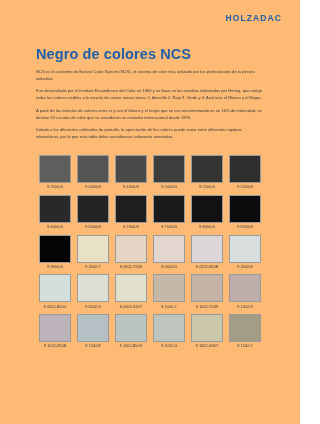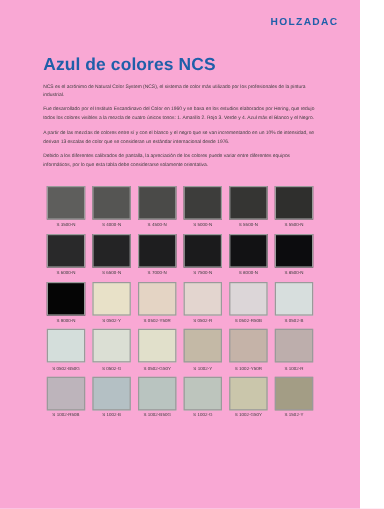--- a/index.html
+++ b/index.html
@@ -10,21 +10,21 @@
     width: 300px;
     height: 424px;
     background: #ffffff;
     font-family: "Liberation Sans", sans-serif;
     overflow: hidden;
   }
   .page {
     position: relative;
     width: 300px;
     height: 424px;
-    background: #f9a8d4;
+    background: #fdba74;
     box-sizing: border-box;
   }
   .brand-bar {
     position: absolute;
     top: 13px;
     right: 18px;
     text-align: right;
   }
   .brand {
     font-size: 8.5px;
@@ -87,21 +87,21 @@
 </head>
 <body>
 
 <div class="page">
 
   <div class="brand-bar">
     <div class="brand">HOLZADAC</div>
   </div>
 
   <div class="content">
-    <h1 class="doc-title">Azul de colores NCS</h1>
+    <h1 class="doc-title">Negro de colores NCS</h1>
     <p class="para">NCS es el acrónimo de Natural Color System (NCS), el sistema de color más utilizado por los profesionales de la pintura industrial.</p>
     <p class="para">Fue desarrollado por el Instituto Escandinavo del Color en 1960 y se basa en los estudios elaborados por Hering, que redujo todos los colores visibles a la mezcla de cuatro únicos tonos: 1. Amarillo 2. Rojo 3. Verde y 4. Azul más el Blanco y el Negro.</p>
     <p class="para">A partir de las mezclas de colores entre sí y con el blanco y el negro que se van incrementando en un 10% de intensidad, se derivan 13 escalas de color que se consideran un estándar internacional desde 1976.</p>
     <p class="para">Debido a los diferentes calibrados de pantalla, la apreciación de los colores puede variar entre diferentes equipos informáticos, por lo que esta tabla debe considerarse solamente orientativa.</p>
   </div>
 
   <div class="swatch-grid">
       <div class="swatch-row">
         <div class="swatch-cell">
           <div class="swatch-chip" style="background: rgb(94, 94, 92);"></div>

